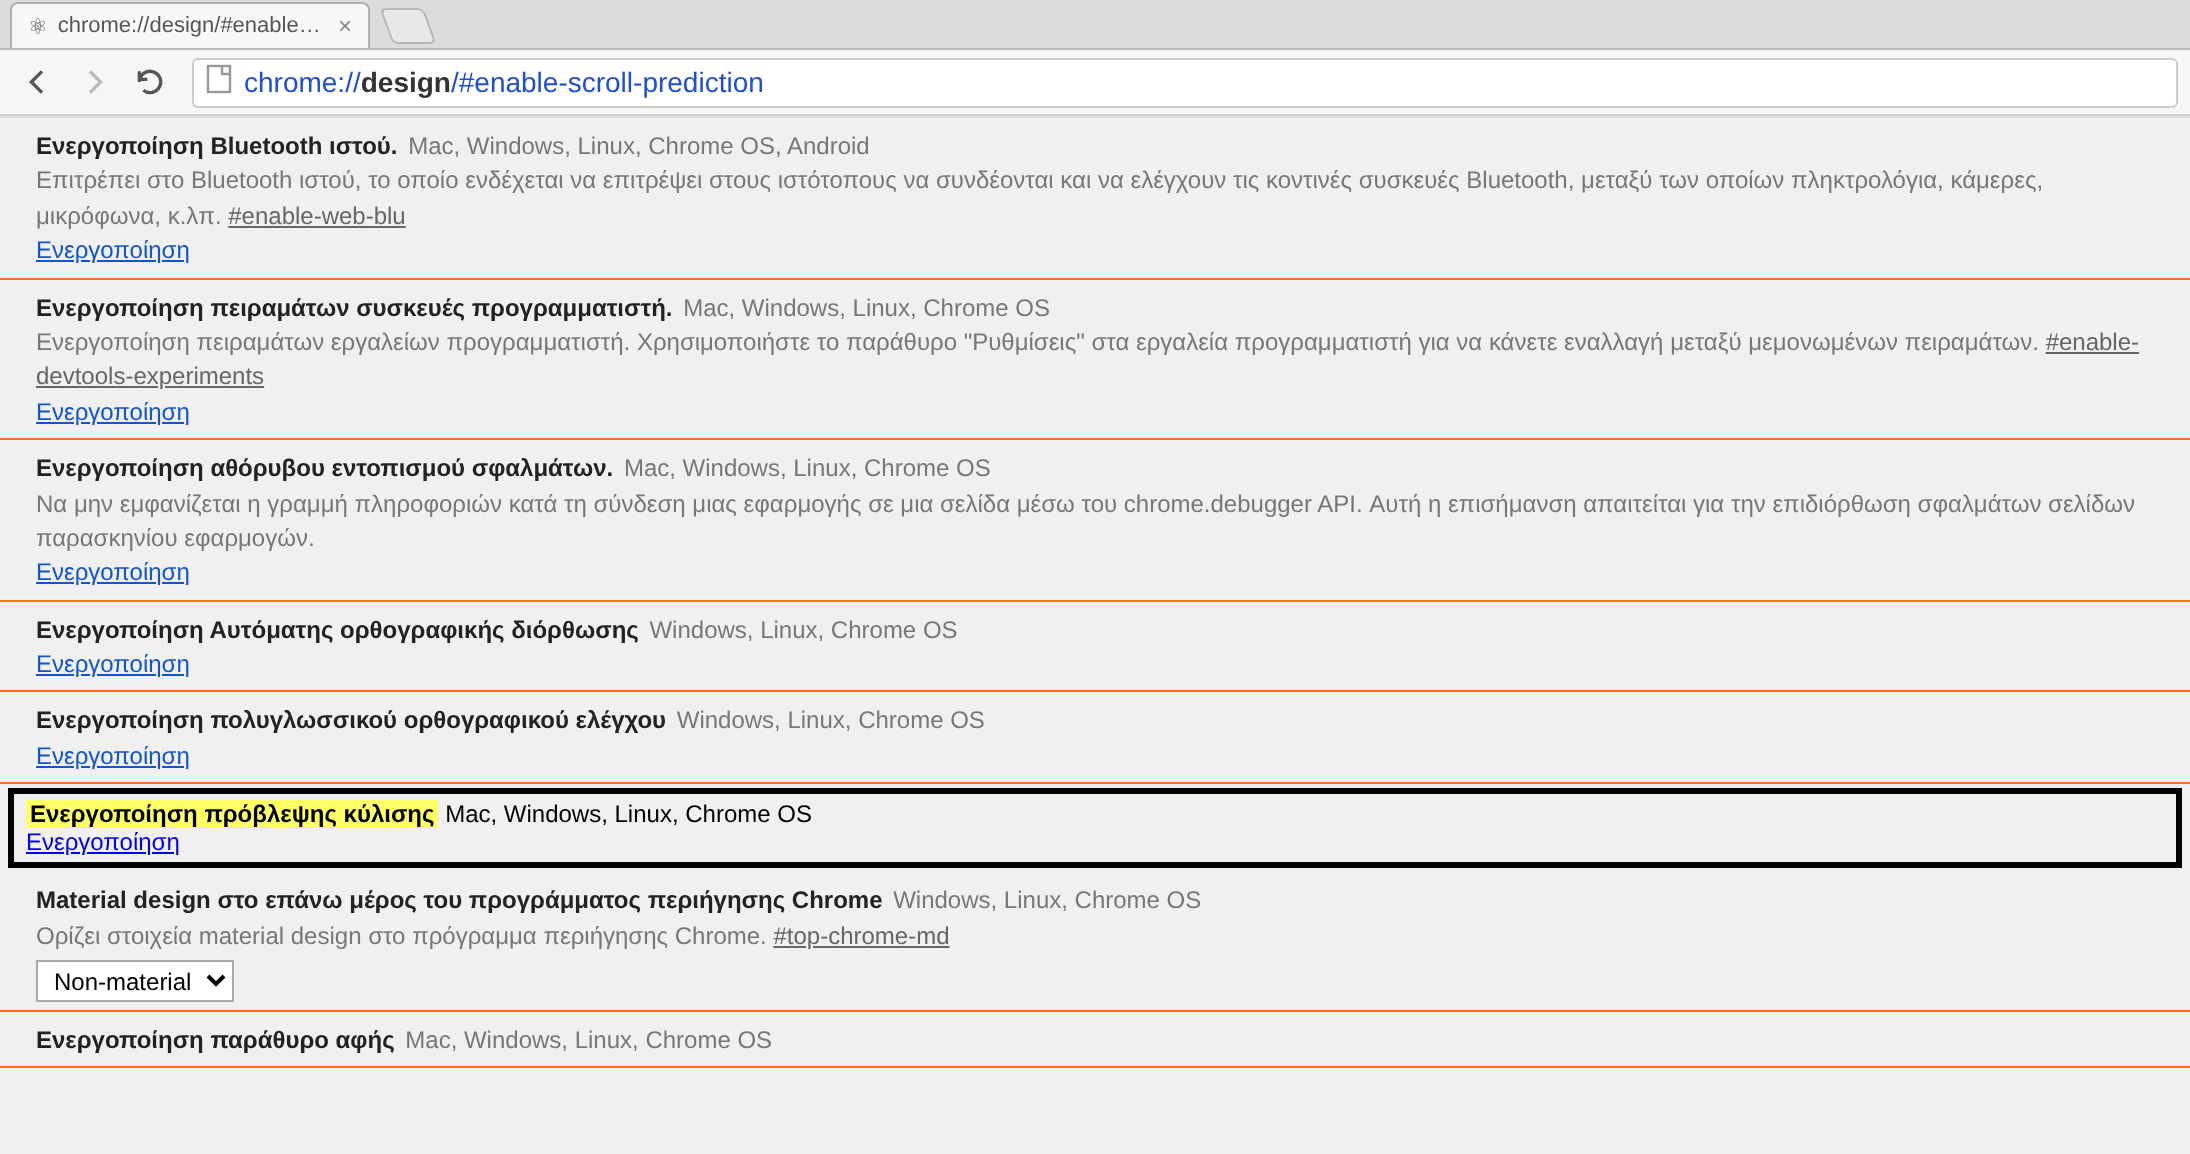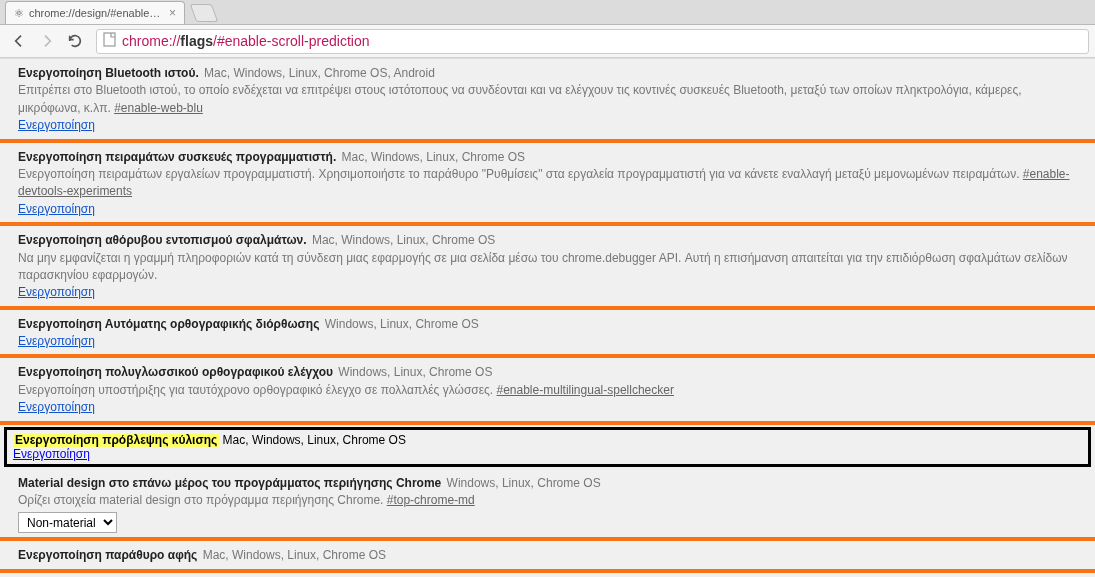--- a/index.html
+++ b/index.html
@@ -9,25 +9,25 @@
 .tab-icon{margin-right:5px;font-size:11px}
 .tab-title{white-space:nowrap;overflow:hidden;text-overflow:ellipsis;flex:1}
 .tab-close{margin-left:6px;color:#888;font-size:12px;cursor:pointer}
 .new-tab{width:22px;height:18px;background:#e8e8e8;border:1px solid #b8b8b8;border-radius:3px;margin-left:8px;margin-bottom:2px;transform:skewX(20deg)}
 .toolbar{background:#f6f6f6;height:33px;border-bottom:1px solid #d0d0d0;display:flex;align-items:center;padding:0 6px}
 .nav-btn{width:26px;height:26px;display:flex;align-items:center;justify-content:center;margin-right:2px;cursor:pointer}
 .nav-btn svg{width:16px;height:16px}
 .nav-btn.disabled svg{stroke:#bbb}
 .addr-bar{flex:1;height:25px;border:1px solid #ccc;border-radius:3px;background:#fff;display:flex;align-items:center;padding:0 6px;margin-left:6px;font-size:14px;color:#333}
 .addr-icon{margin-right:6px;color:#888}
-.addr-url .muted{color:#be185d}
+.addr-url .muted{color:#1d4ed8}
 .addr-url .bold{color:#333;font-weight:600}
 .content{background:#f0f0f0;height:519px;overflow:hidden;border-top:1px solid #ddd}
 .experiments{padding:0}
-.exp{padding:6px 18px 4px;border-bottom:4px solid #f97316;line-height:1.45}
+.exp{padding:6px 18px 4px;border-bottom:1px solid #f97316;line-height:1.45}
 .exp .title{font-weight:700;color:#222;font-size:12px}
 .exp .plat{color:#777;font-size:12px;margin-left:2px}
 .exp .desc{color:#777;font-size:12px}
 .exp a.hash{color:#666;}
 .exp a.action{color:#1155cc;text-decoration:underline;font-size:12px}
 .highlight-box{border:3px solid #000;margin:2px 4px;padding:3px 6px 3px 6px;background:#f0f0f0}
 .highlight-title{background:#ffff66;font-weight:700;padding:0 2px}
 select{font-size:12px;height:21px;border:1px solid #aaa;background:#fff;padding:1px 4px;margin-top:3px}
 </style>
 </head>
@@ -59,21 +59,21 @@
       </svg>
   </div>
   <div class="addr-bar">
     <span class="addr-icon">
       <svg width="13" height="15" viewBox="0 0 13 15">
           <rect x="1" y="1" width="11" height="13" fill="none" stroke="#999" stroke-width="1.2"></rect>
           <path d="M8 1 L8 5 L12 5" fill="none" stroke="#999" stroke-width="1.2"></path>
         </svg>
     </span>
     <span class="addr-url">
-      <span class="muted">chrome://</span><span class="bold">flags</span><span class="muted">/#enable-scroll-prediction</span>
+      <span class="muted">chrome://</span><span class="bold">design</span><span class="muted">/#enable-scroll-prediction</span>
     </span>
   </div>
 </div>
 
 <div class="content">
   <div class="experiments" id="experiments">
       <div class="exp">
         <div><span class="title">Ενεργοποίηση Bluetooth ιστού.</span><span class="plat"> Mac, Windows, Linux, Chrome OS, Android</span></div>
         <div class="desc">Επιτρέπει στο Bluetooth ιστού, το οποίο ενδέχεται να επιτρέψει στους ιστότοπους να συνδέονται και να ελέγχουν τις κοντινές συσκευές Bluetooth, μεταξύ των οποίων πληκτρολόγια, κάμερες, μικρόφωνα, κ.λπ. <a class="hash" href="#">#enable-web-blu</a></div>
         <div><a class="action" href="#">Ενεργοποίηση</a></div>
@@ -87,21 +87,20 @@
         <div><span class="title">Ενεργοποίηση αθόρυβου εντοπισμού σφαλμάτων.</span><span class="plat"> Mac, Windows, Linux, Chrome OS</span></div>
         <div class="desc">Να μην εμφανίζεται η γραμμή πληροφοριών κατά τη σύνδεση μιας εφαρμογής σε μια σελίδα μέσω του chrome.debugger API. Αυτή η επισήμανση απαιτείται για την επιδιόρθωση σφαλμάτων σελίδων παρασκηνίου εφαρμογών. </div>
         <div><a class="action" href="#">Ενεργοποίηση</a></div>
       </div>
       <div class="exp">
         <div><span class="title">Ενεργοποίηση Αυτόματης ορθογραφικής διόρθωσης</span><span class="plat"> Windows, Linux, Chrome OS</span></div>
         <div><a class="action" href="#">Ενεργοποίηση</a></div>
       </div>
       <div class="exp">
         <div><span class="title">Ενεργοποίηση πολυγλωσσικού ορθογραφικού ελέγχου</span><span class="plat"> Windows, Linux, Chrome OS</span></div>
-        <div class="desc">Ενεργοποίηση υποστήριξης για ταυτόχρονο ορθογραφικό έλεγχο σε πολλαπλές γλώσσες. <a class="hash" href="#">#enable-multilingual-spellchecker</a></div>
         <div><a class="action" href="#">Ενεργοποίηση</a></div>
       </div>
       <div class="highlight-box">
         <div><span class="highlight-title">Ενεργοποίηση πρόβλεψης κύλισης</span><span class="plat"> Mac, Windows, Linux, Chrome OS</span></div>
         <div><a class="action" href="#">Ενεργοποίηση</a></div>
       </div>
       <div class="exp"><div><span class="title">Material design στο επάνω μέρος του προγράμματος περιήγησης Chrome</span><span class="plat"> Windows, Linux, Chrome OS</span></div><div class="desc">Ορίζει στοιχεία material design στο πρόγραμμα περιήγησης Chrome. <a class="hash" href="#">#top-chrome-md</a></div><select><option>Non-material</option></select></div>
       <div class="exp">
         <div><span class="title">Ενεργοποίηση παράθυρο αφής</span><span class="plat"> Mac, Windows, Linux, Chrome OS</span></div>
       </div>

